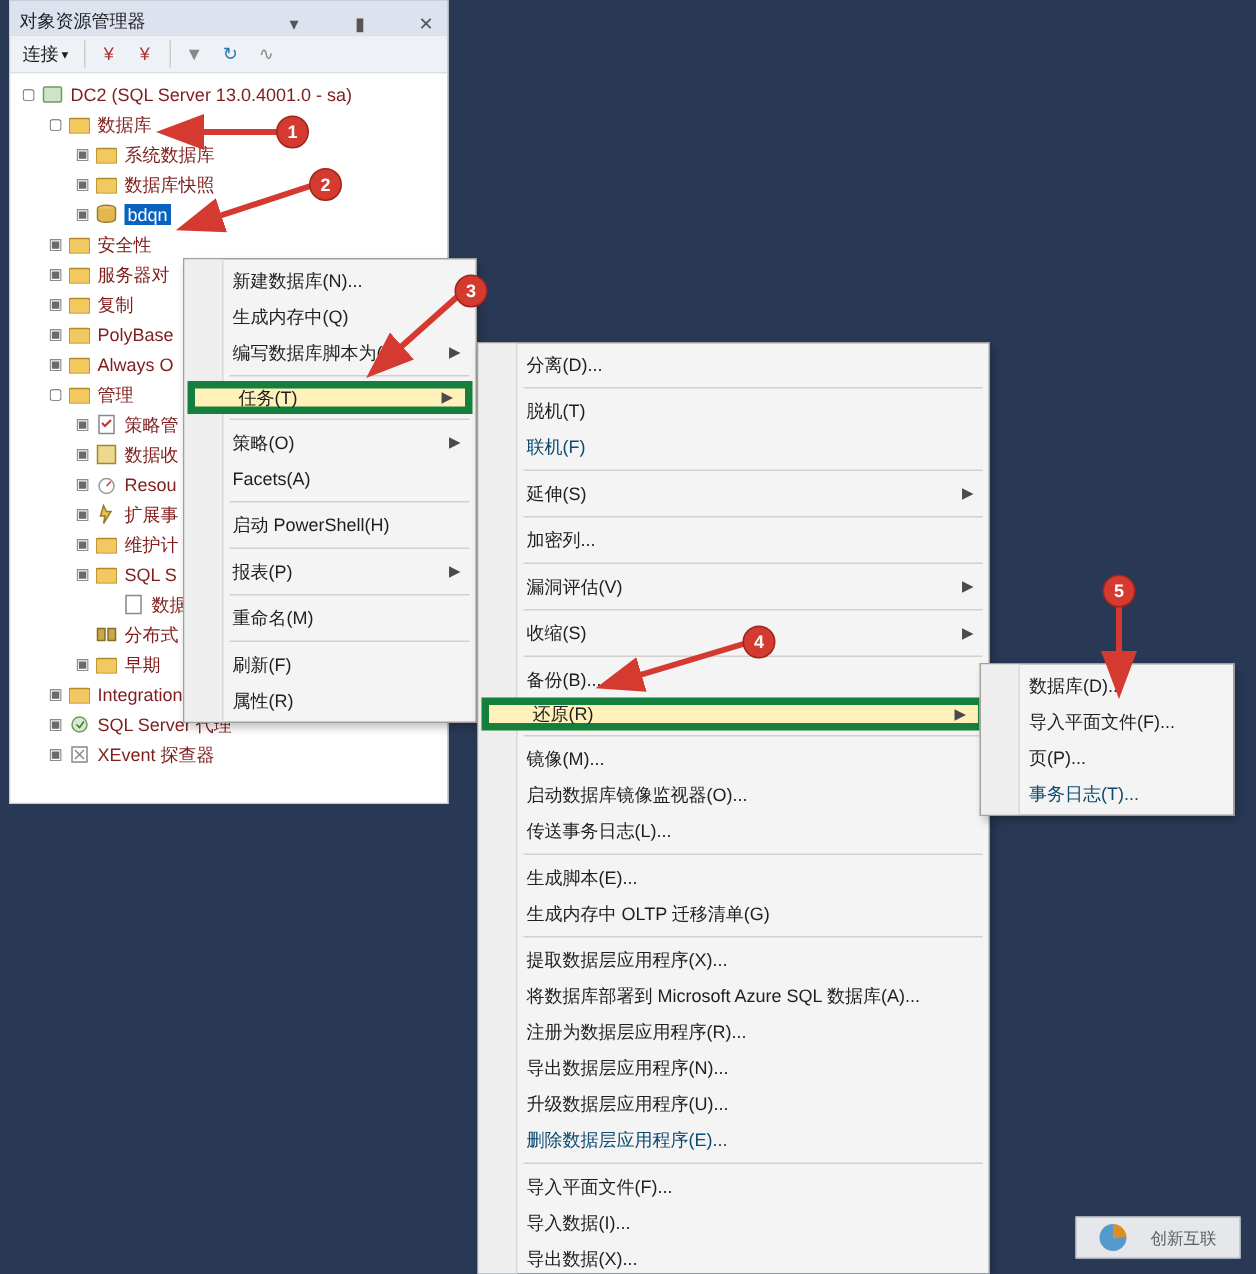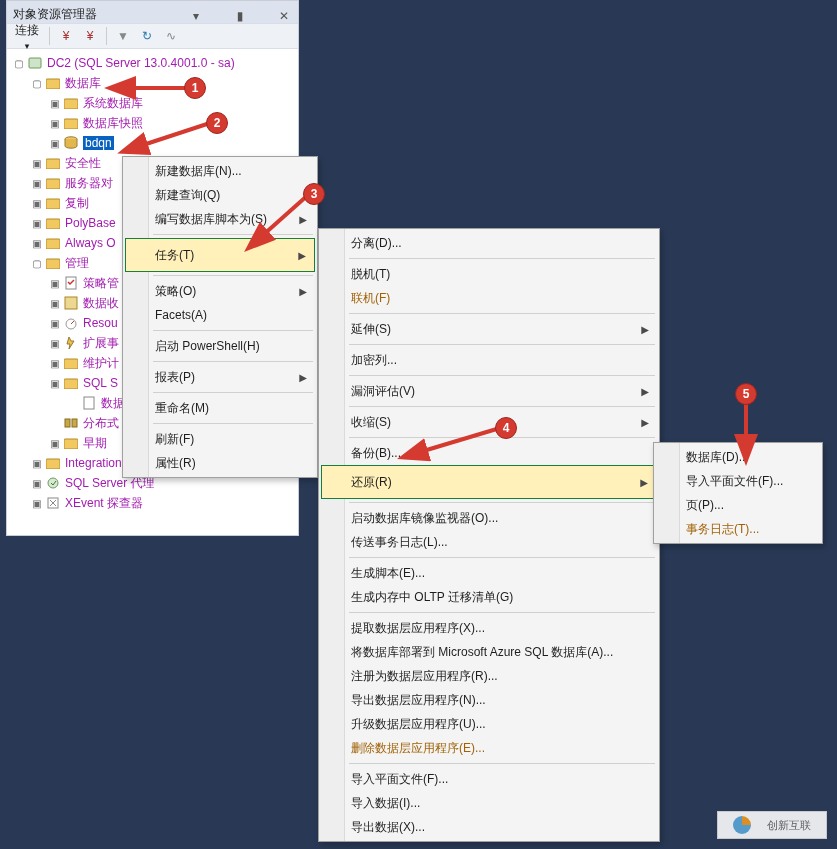--- a/index.html
+++ b/index.html
@@ -5,42 +5,42 @@
   * { box-sizing: border-box; font-family: "Microsoft YaHei", "Segoe UI", Tahoma, sans-serif; font-size: 12px; }
   body { margin: 0; width: 837px; height: 849px; background: #293955; user-select: none; overflow:hidden; position:relative; }
 
   
   .panel { position:absolute; left:6px; top:0; width:293px; background:#f5f5f5; border:1px solid #c9ced6; }
   .panel-title { height:22px; background:#dce2ee; display:flex; align-items:flex-end; padding:0 6px; color:#1e1e1e;gap:28px;}
   .panel-title .spacer{flex:1}
   .panel-title .tbtn{width:16px;text-align:center;color:#555;cursor:pointer;}
   .toolbar { height:26px; background:#eef1f5; border-top:1px solid #d9dee6; border-bottom:1px solid #d9dee6; display:flex; align-items:center; padding:0 4px; gap:4px;}
   .toolbar .sep{width:1px;height:18px;background:#ccc;margin:0 2px;}
-  .toolbar .drop{color:#1e1e1e;display:flex;align-items:center;gap:2px;padding:2px 4px;flex-direction:column;}
+  .toolbar .drop{color:#1e1e1e;display:flex;align-items:center;gap:2px;padding:2px 4px;}
   .toolbar .btn{width:20px;height:20px;display:flex;align-items:center;justify-content:center;color:#a33;cursor:pointer;}
   .toolbar .btn.gray{color:#888}
   .toolbar .btn.blue{color:#2a7ab0}
   .tree { padding:4px 0; background:#fff; height:486px; overflow:hidden;}
   .row { display:flex; align-items:center; height:20px; padding-right:4px; white-space:nowrap;}
   .row.lv0{padding-left:6px}
   .row.lv1{padding-left:24px}
   .row.lv2{padding-left:42px}
   .row.lv3{padding-left:60px}
   .expander{width:12px;height:12px;display:inline-flex;align-items:center;justify-content:center;margin-right:2px;color:#6a6a6a;font-size:10px;}
   .icon{width:16px;height:16px;display:inline-flex;align-items:center;justify-content:center;margin-right:4px;}
   .icon.folder svg rect{fill:#f2c860;stroke:#b28a2a;}
   .icon.server svg rect{fill:#cfe3c8;stroke:#6b9c5f;}
-  .label{color:#a21caf}
+  .label{color:#7f1d1d}
   .label.sel{background:#0a62c0;color:#fff;padding:0 2px;}
 
   
   .menu{position:absolute;background:#f4f4f4;border:1px solid #a0a0a0;padding:2px;box-shadow:2px 3px 6px rgba(0,0,0,.25);}
   .menu .mi{height:24px;display:flex;align-items:center;padding:0 24px 0 30px;color:#1e1e1e;position:relative;cursor:default;}
-  .menu .mi.disabled{color:#a16207}
-  .menu .mi.highlight{background:#fff1b9;border:1px solid #15803d;height:34px;padding-left:29px;}
+  .menu .mi.disabled{color:#0c4a6e}
+  .menu .mi.highlight{background:#fff1b9;border:5px solid #15803d;height:22px;padding-left:29px;}
   .menu .mi .arrow{position:absolute;right:8px;font-size:10px;color:#4a4a4a;}
   .menu .msep{height:1px;background:#d0d0d0;margin:3px 2px 3px 28px;}
   .menu .gutter{position:absolute;left:0;top:0;bottom:0;width:26px;background:#eee;border-right:1px solid #dadada;}
 
   
   .bubble{position:absolute;width:22px;height:22px;border-radius:50%;background:#d43a2f;color:#fff;display:flex;align-items:center;justify-content:center;font-weight:bold;font-size:12px;border:1px solid #9e261d;z-index:50;}
   .arrow-svg{position:absolute;z-index:40;overflow:visible;}
 
   
   .watermark{position:absolute;right:10px;bottom:10px;width:110px;height:28px;background:#fff;border:1px solid #ddd;display:flex;align-items:center;justify-content:center;opacity:.88;gap:16px;}
@@ -281,27 +281,27 @@
           <svg width="14" height="14">
             <rect x="2" y="2" width="10" height="10" fill="none" stroke="#888"></rect>
             <path d="M4 4 l6 6 M10 4 l-6 6" stroke="#888"></path>
           </svg>
         </span>
         <span class="label">XEvent 探查器</span>
       </div>
   </div>
 </div>
 
-<div class="menu" style="left:122px;top:156px;width:196px;">
+<div class="menu" style="left:122px;top:172px;width:196px;">
   <div class="gutter"></div>
   <div class="mi">
       <span>新建数据库(N)...</span>
     </div>
   <div class="mi">
-      <span>新建查询(Q)</span>
+      <span>生成内存中(Q)</span>
     </div>
   <div class="mi">
       <span>编写数据库脚本为(S)</span>
       <span class="arrow">▶</span>
     </div>
   <div class="msep"></div>
   <div class="mi highlight">
       <span>任务(T)</span>
       <span class="arrow">▶</span>
     </div>
@@ -368,20 +368,23 @@
     </div>
   <div class="msep"></div>
   <div class="mi">
       <span>备份(B)...</span>
     </div>
   <div class="mi highlight">
       <span>还原(R)</span>
       <span class="arrow">▶</span>
     </div>
   <div class="msep"></div>
+  <div class="mi">
+      <span>镜像(M)...</span>
+    </div>
   <div class="mi">
       <span>启动数据库镜像监视器(O)...</span>
     </div>
   <div class="mi">
       <span>传送事务日志(L)...</span>
     </div>
   <div class="msep"></div>
   <div class="mi">
       <span>生成脚本(E)...</span>
     </div>

